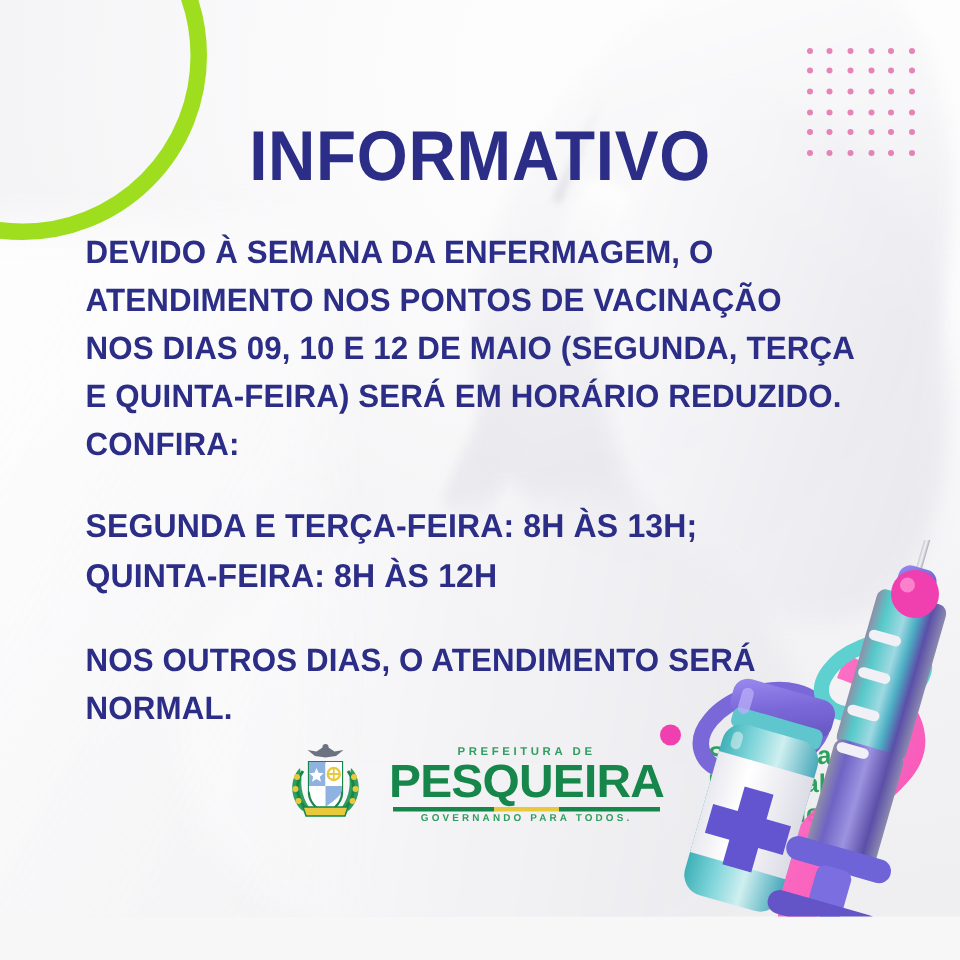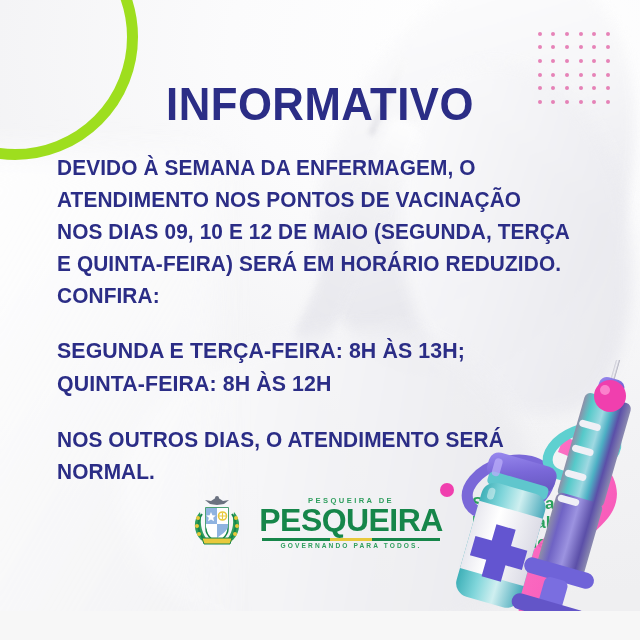--- a/index.html
+++ b/index.html
@@ -264,21 +264,21 @@
         <path d="M25 20 l1.4 3.2 3.4.3-2.6 2.3.8 3.4-3-1.8-3 1.8.8-3.4-2.6-2.3 3.4-.3z" fill="#ffffff"></path>
         <circle cx="36.5" cy="24" r="4" fill="none" stroke="#e8c93c" stroke-width="1.6"></circle>
         <path d="M33 24 h7 M36.5 20.5 v7" stroke="#e8c93c" stroke-width="1.2"></path>
 
         <path d="M16 46 H46 L44 52 H18 Z" fill="#e8c93c"></path>
         <path d="M16 46 H46 L44 52 H18 Z" fill="none" stroke="#16864a" stroke-width="1"></path>
       </svg>
     </div>
 
     <div class="pref-lock">
-      <span class="pref-top">PESQUEIRA DE</span>
+      <span class="pref-top">PREFEITURA DE</span>
       <span class="pref-main">PESQUEIRA</span>
       <span class="pref-bar"></span>
       <span class="pref-sub">GOVERNANDO PARA TODOS.</span>
     </div>
 
     <div class="sec-saude">
       <div class="l1">Secretaria</div>
       <div class="l2">Municipal</div>
       <div class="l3"><span class="de">de </span><span class="sa">Saúde</span></div>
     </div>

